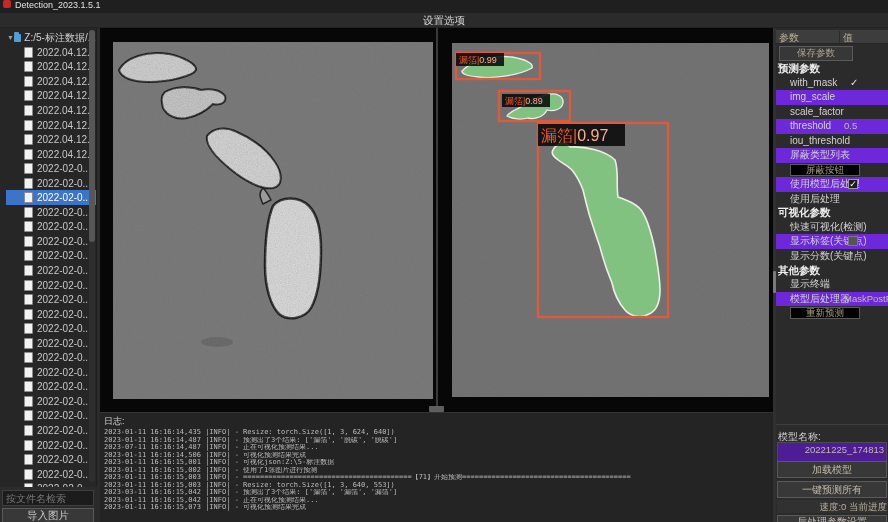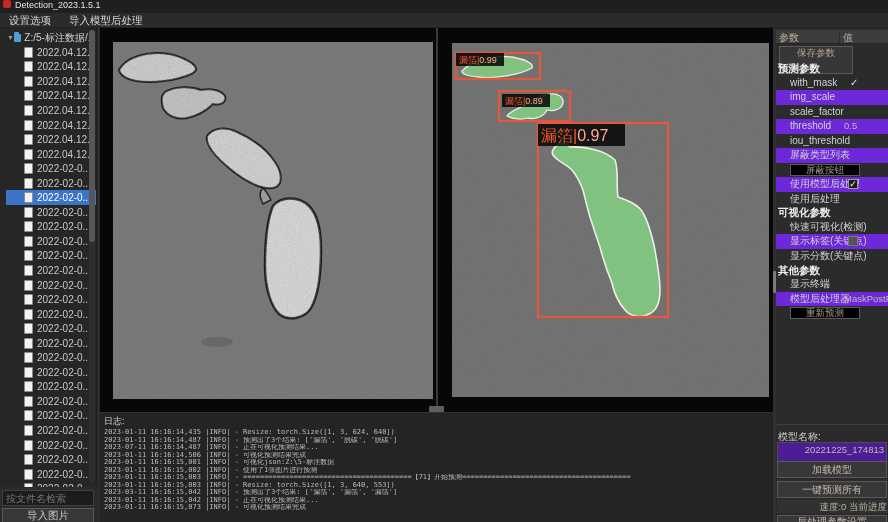--- a/index.html
+++ b/index.html
@@ -4,21 +4,21 @@
 <style>
   html,body{margin:0;padding:0;background:#1a1a1a;}
   .window{position:relative;width:888px;height:522px;background:#2b2b2b;overflow:hidden;
     font-family:"Liberation Sans","DejaVu Sans",sans-serif;color:#cccccc;}
   
   .titlebar{position:absolute;left:0;top:0;width:888px;height:13px;background:#1f1f1f;
     display:flex;align-items:flex-start;padding-left:3px;box-sizing:border-box;}
   .app-icon{width:8px;height:8px;background:#c62828;border-radius:2px;margin-right:4px;}
   .title-text{font-size:9px;color:#e3e3e3;}
   .menubar{position:absolute;left:0;top:13px;width:888px;height:15px;background:#2b2b2b;
-    display:flex;align-items:center;border-bottom:1px solid #222;box-sizing:border-box;}
+    display:flex;align-items:center;border-bottom:1px solid #222;box-sizing:border-box;flex-direction:column;}
   .menu-item{font-size:10.5px;color:#d6d6d6;padding:0 9px;height:15px;line-height:15px;}
   
   .tree-panel{position:absolute;left:0;top:28px;width:97px;height:459px;background:#262626;
     overflow:hidden;border-right:1px solid #1e1e1e;box-sizing:border-box;}
   .tree-root{height:15px;display:flex;align-items:center;margin-top:2px;}
   .tree-arrow{font-size:7px;color:#9a9a9a;margin-left:7px;width:8px;}
   .folder-icon{width:12px;height:8px;background:#4f9ed6;border-radius:1px;position:relative;margin-right:3px;}
   .folder-icon:before{content:"";position:absolute;left:0;top:-2px;width:5px;height:2px;background:#4f9ed6;border-radius:1px 1px 0 0;}
   .tree-root-label{font-size:10px;color:#d2d2d2;white-space:nowrap;}
   .tree-row{height:14.55px;display:flex;align-items:center;margin-left:6px;width:90px;}
@@ -49,21 +49,21 @@
     color:#bcbcbc;white-space:nowrap;overflow:hidden;margin-left:4px;}
   
   .r-splitter{position:absolute;left:773px;top:28px;width:3px;height:494px;background:#303030;}
   .r-splitter-thumb{position:absolute;left:0;top:243px;width:3px;height:22px;background:#7a7a7a;border-radius:1px;}
   
   .params-panel{position:absolute;left:776px;top:28px;width:112px;height:494px;background:#2b2b2b;overflow:hidden;}
   .p-header{position:absolute;left:0;top:2px;width:112px;height:14px;background:#3d3d3d;border-bottom:1px solid #262626;box-sizing:border-box;}
   .p-header .h1{position:absolute;left:3px;top:1px;font-size:10px;color:#b9ac96;}
   .p-header .h2{position:absolute;left:67px;top:1px;font-size:10px;color:#b9ac96;}
   .p-header .h-div{position:absolute;left:63px;top:1px;width:1px;height:12px;background:#2d2d2d;}
-  .p-save{position:absolute;left:3px;top:18px;width:74px;height:28px;background:#373737;border:1px solid #5a5a5a;
+  .p-save{position:absolute;left:3px;top:18px;width:74px;height:15px;background:#373737;border:1px solid #5a5a5a;
     color:#b0a48e;font-size:9.5px;text-align:center;line-height:11px;box-sizing:border-box;}
   .p-rows{position:absolute;left:0;top:34px;width:112px;}
   .p-section{height:13.5px;line-height:13.5px;font-size:10.5px;font-weight:bold;color:#ededed;padding-left:2px;}
   .p-row{height:14.55px;line-height:14.55px;position:relative;font-size:10px;color:#d2d2d2;}
   .p-row.striped{background:#6d28d9;}
   .p-label{padding-left:14px;white-space:nowrap;display:block;overflow:hidden;}
   .p-value{position:absolute;left:68px;top:0;font-size:9.5px;color:#c3bcae;white-space:nowrap;}
   .p-check{position:absolute;left:74px;top:0;color:#e2e2e2;font-size:10px;}
   .p-box{position:absolute;left:72px;top:2px;width:10px;height:10px;box-sizing:border-box;}
   .p-box.checked{background:#1d1d1d;border:1px solid #9a9a9a;color:#fff;font-size:9px;line-height:9px;text-align:center;}

